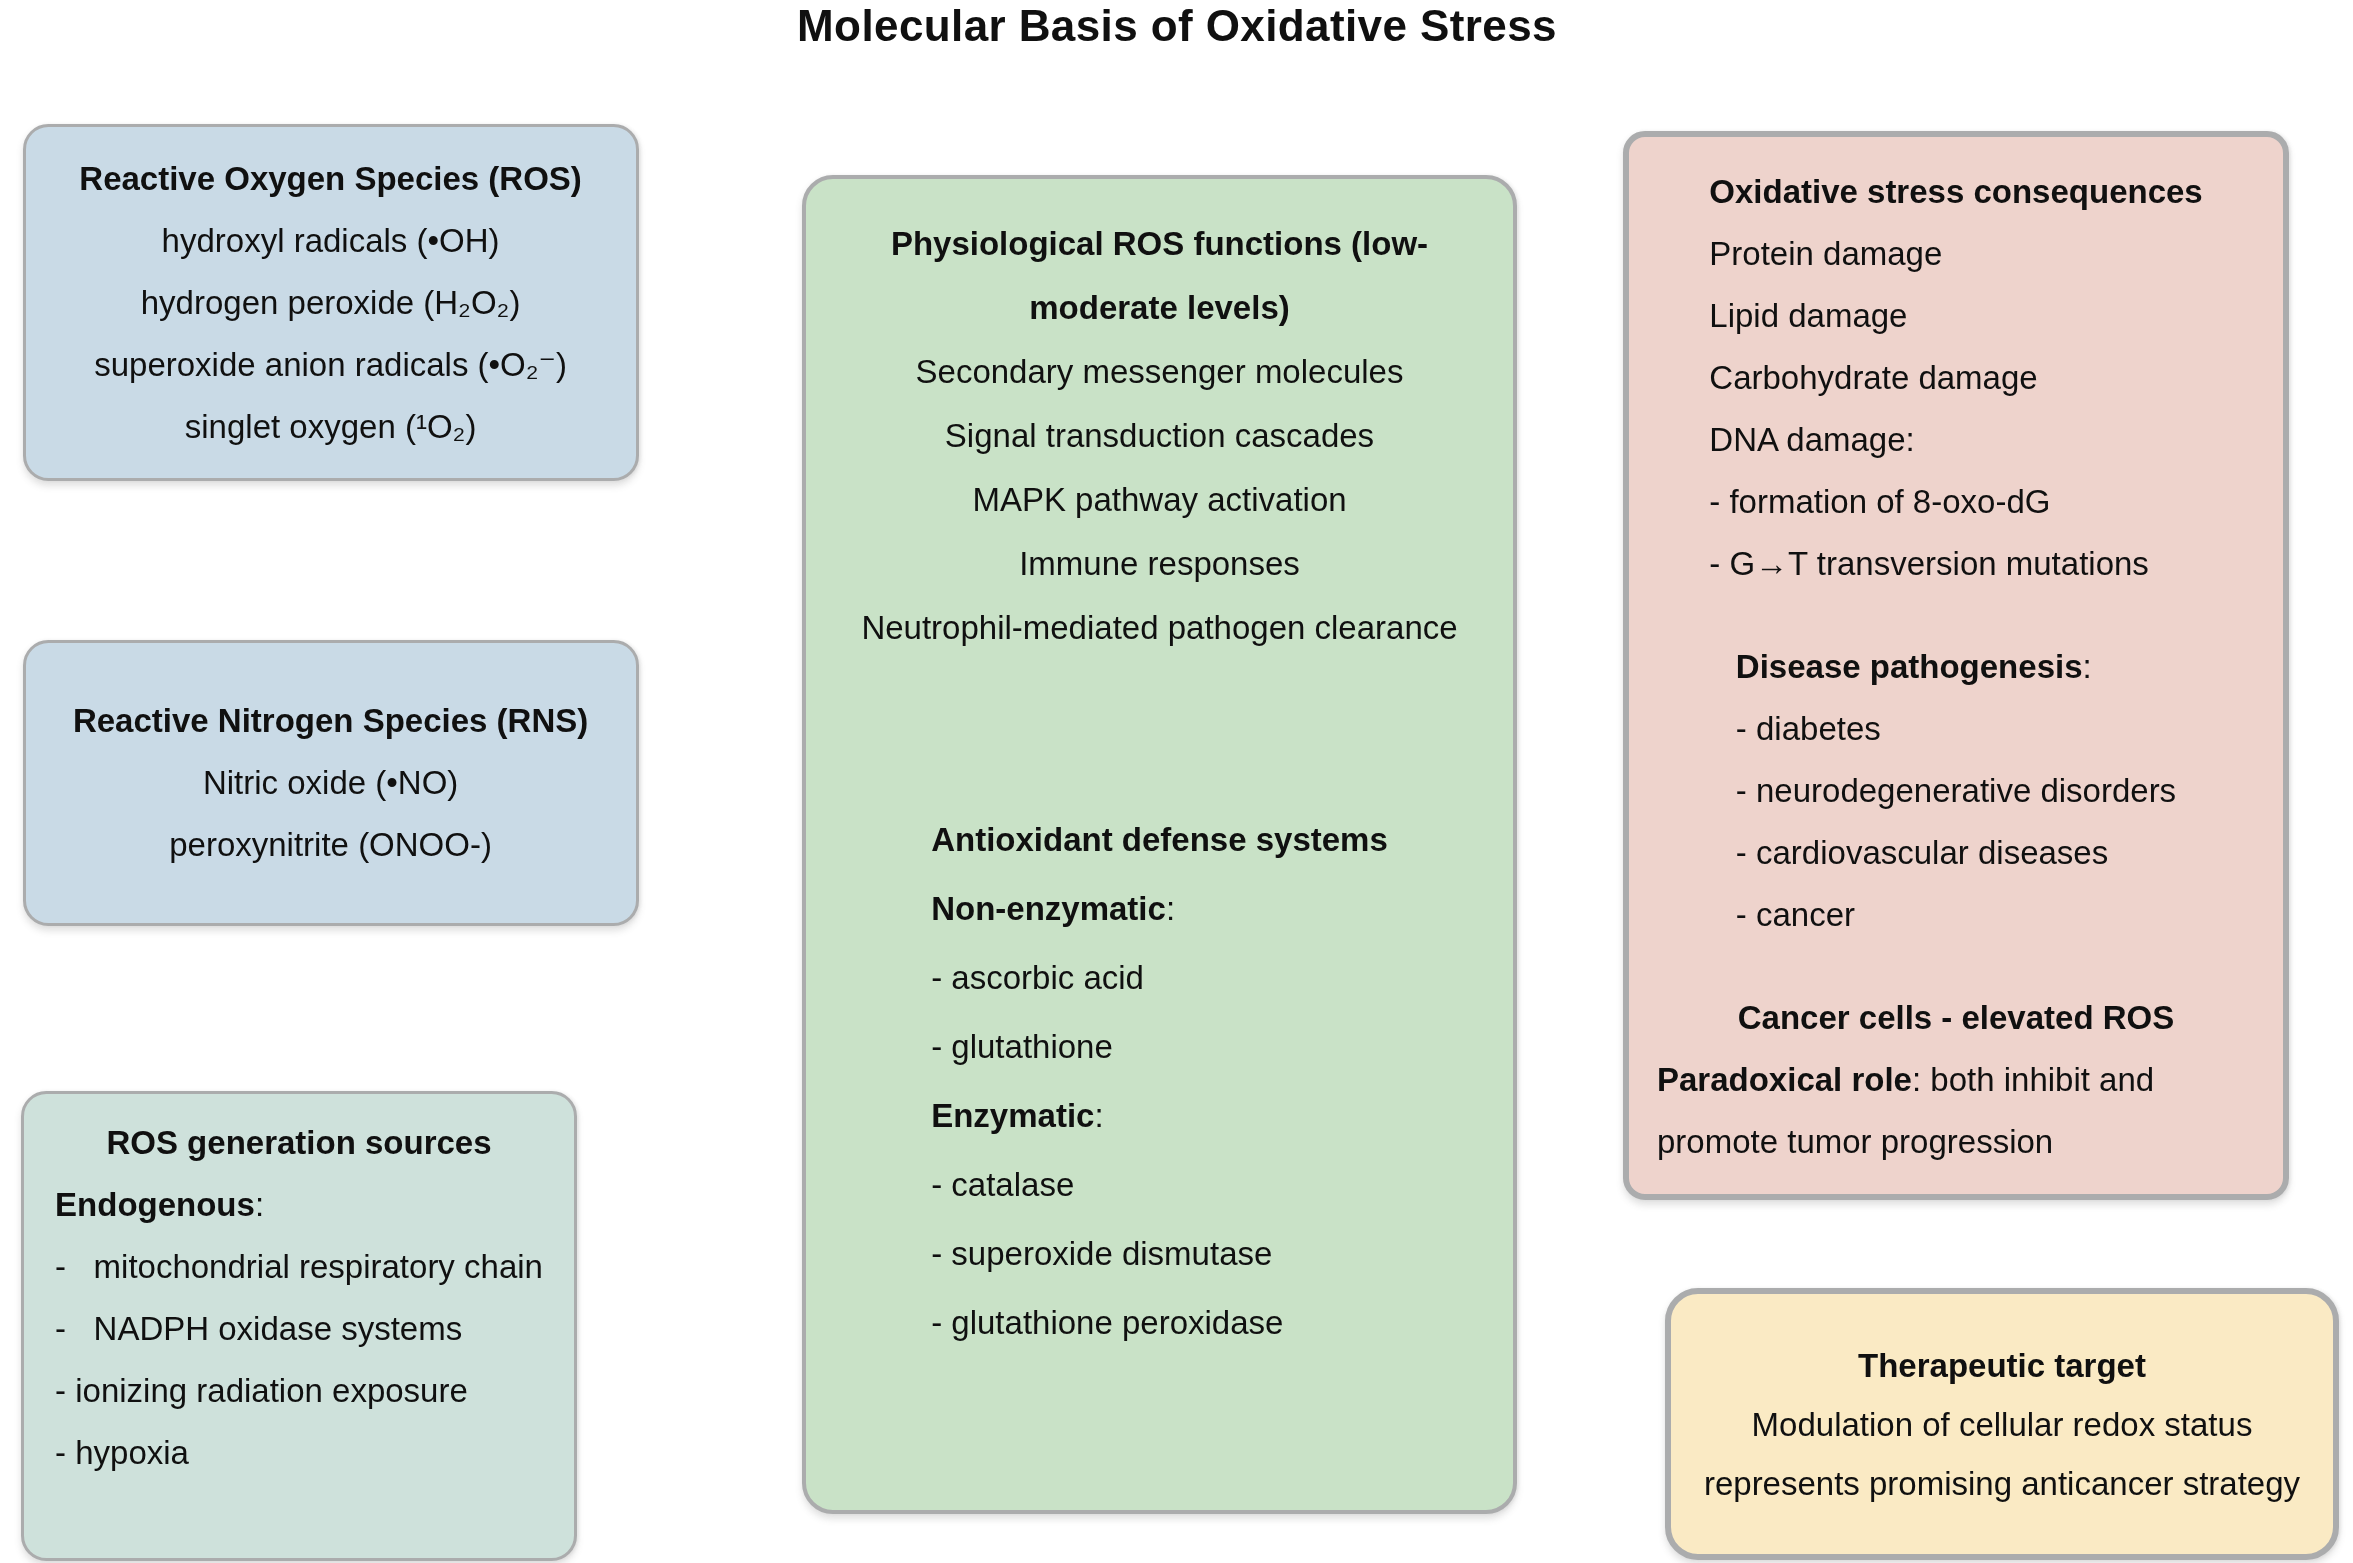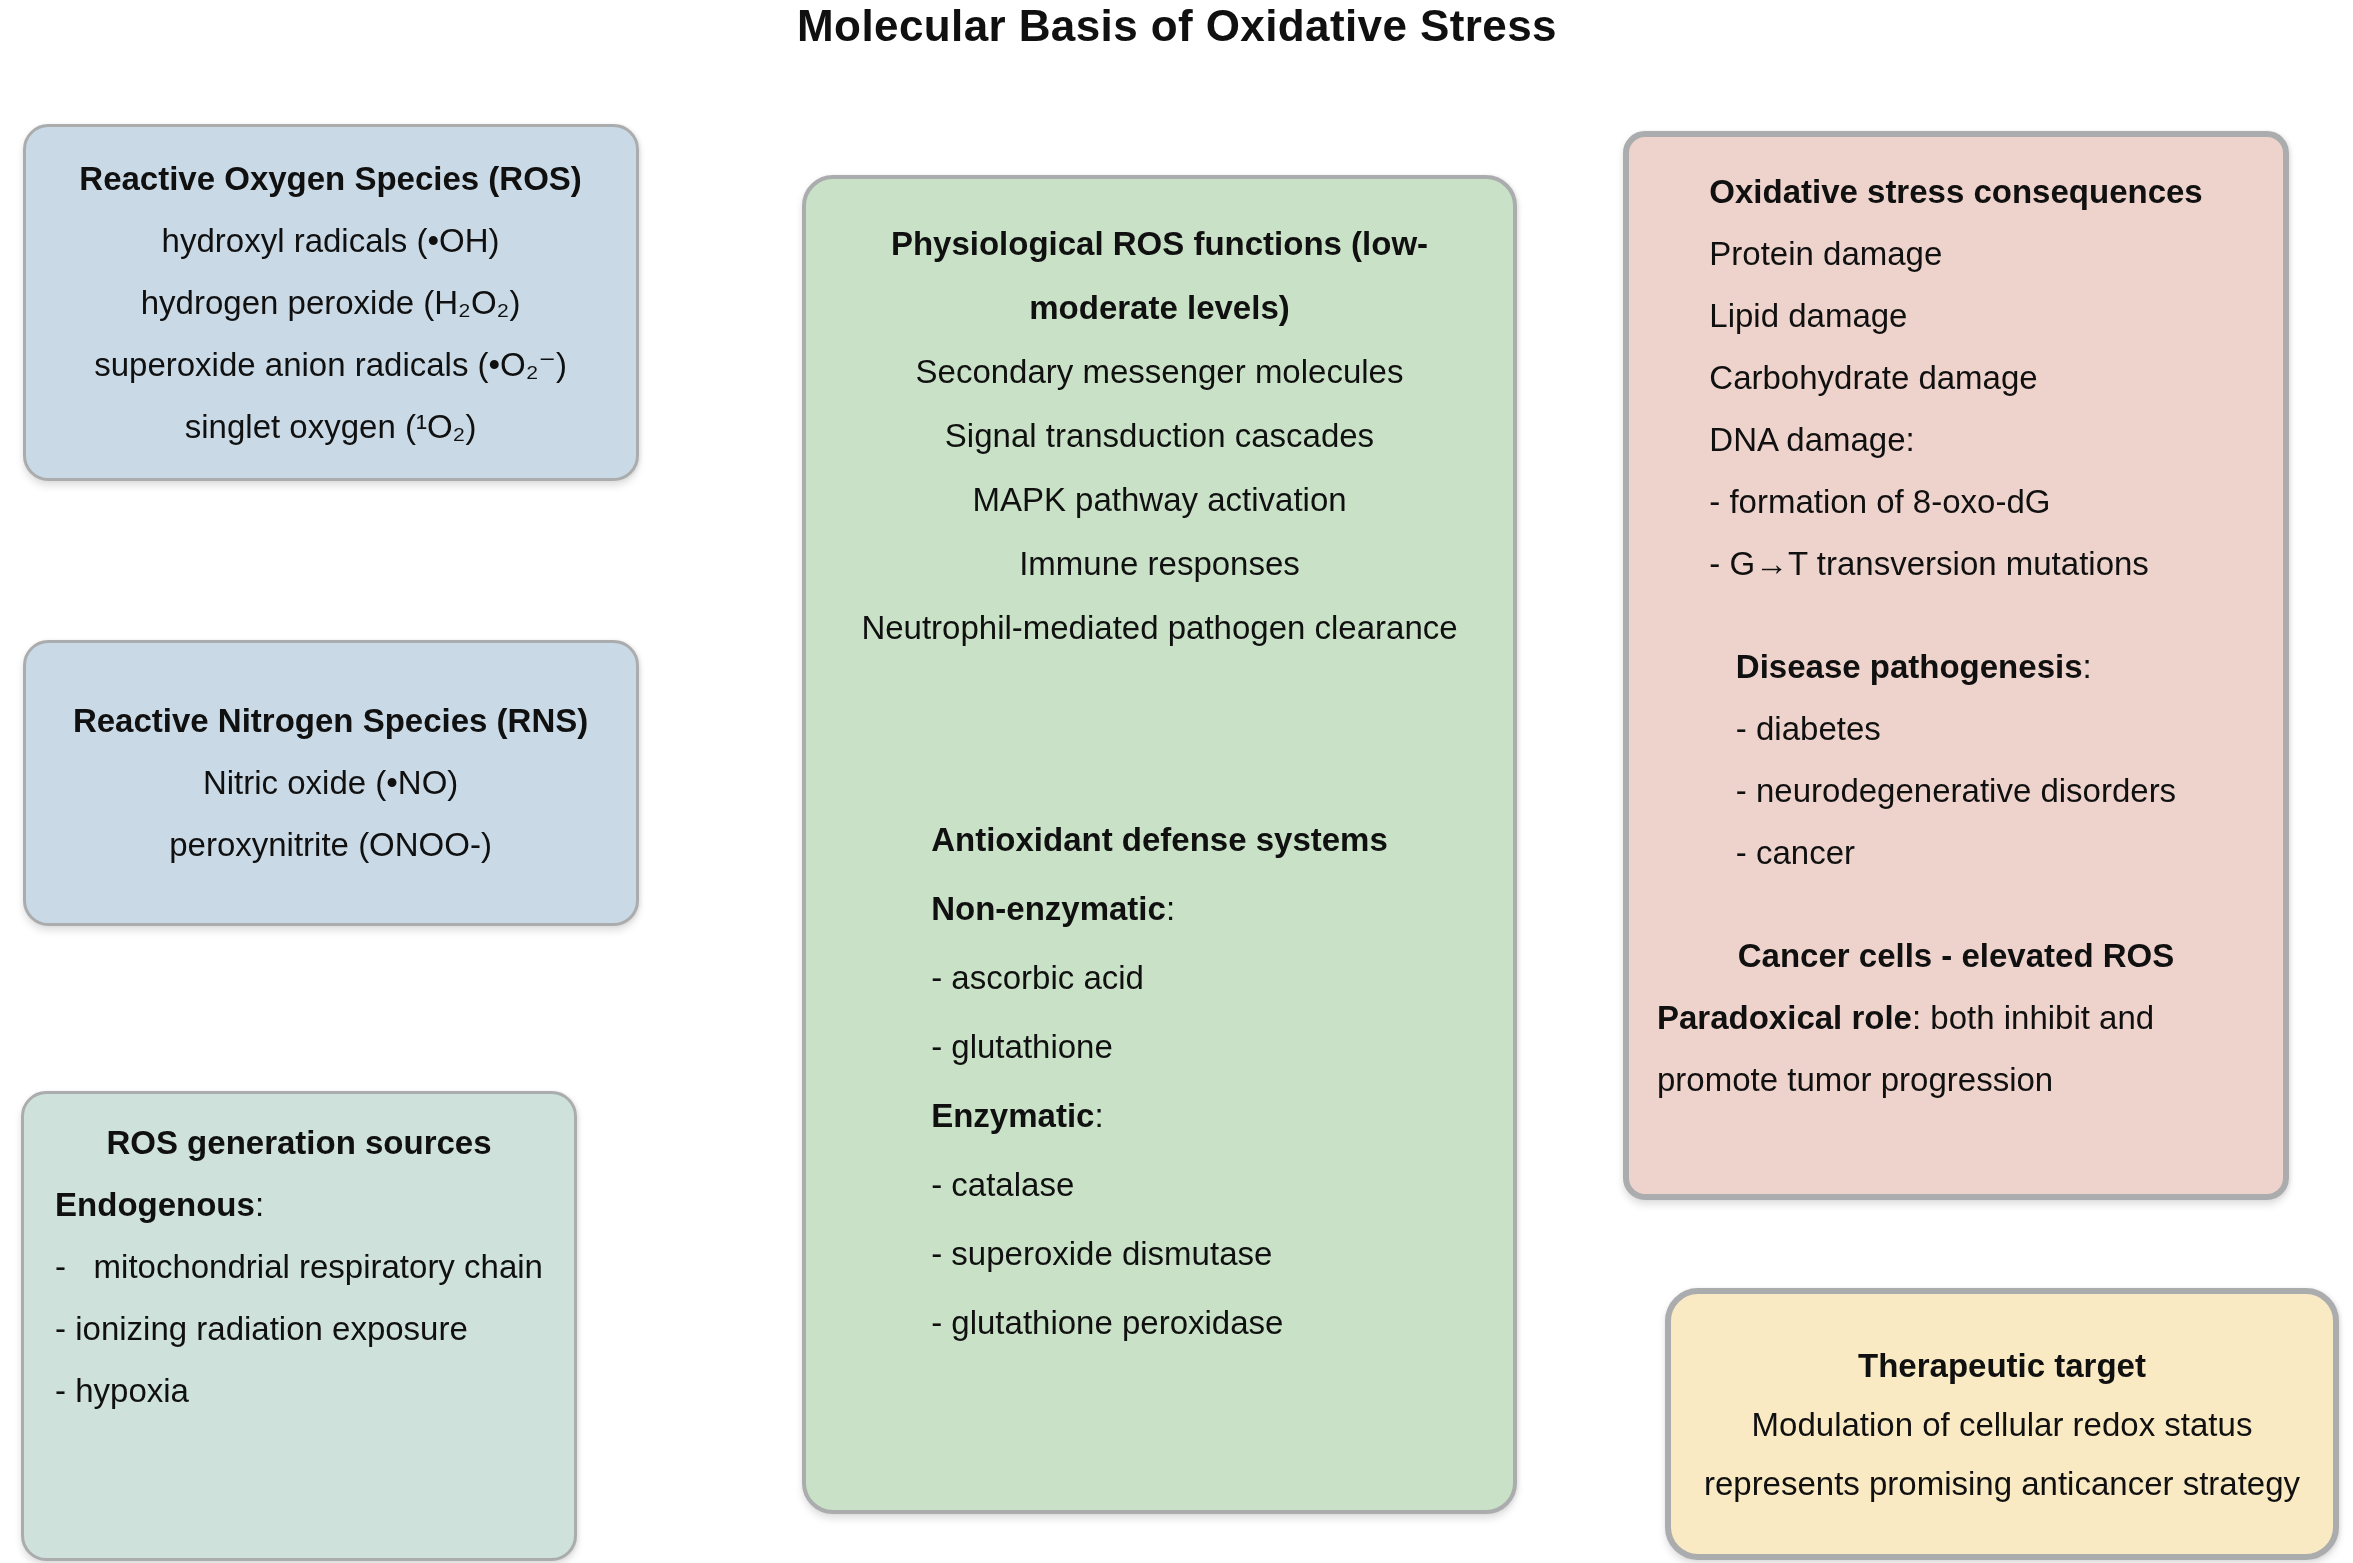--- a/index.html
+++ b/index.html
@@ -69,20 +69,21 @@
         <div class="line center"><span class="b">Reactive Nitrogen Species (RNS)</span></div>
         <div class="line center"><span>Nitric oxide (•NO)</span></div>
         <div class="line center"><span>peroxynitrite (ONOO-)</span></div>
       </div>
     </div>
   <div class="box" id="box-sources" style="background: rgb(206, 225, 219);">
       <div class="section">
         <div class="line center"><span class="b">ROS generation sources</span></div>
         <div class="line left"><span class="b">Endogenous</span><span>:</span></div>
         <div class="line left"><span>-&nbsp;&nbsp; mitochondrial respiratory chain</span></div>
+        <div class="line left"><span>-&nbsp;&nbsp; NADPH oxidase systems</span></div>
         <div class="line left"><span>- ionizing radiation exposure</span></div>
         <div class="line left"><span>- hypoxia</span></div>
       </div>
     </div>
   <div class="box" id="box-functions" style="background: rgb(201, 226, 199);">
       <div class="section">
         <div class="line center"><span class="b">Physiological ROS functions (low-moderate levels)</span></div>
         <div class="line center"><span>Secondary messenger molecules</span></div>
         <div class="line center"><span>Signal transduction cascades</span></div>
         <div class="line center"><span>MAPK pathway activation</span></div>
@@ -107,20 +108,21 @@
         <div class="line left"><span>Lipid damage</span></div>
         <div class="line left"><span>Carbohydrate damage</span></div>
         <div class="line left"><span>DNA damage:</span></div>
         <div class="line left"><span>- formation of 8-oxo-dG</span></div>
         <div class="line left"><span>- G→T transversion mutations</span></div>
       </div>
       <div class="section">
         <div class="line left"><span class="b">Disease pathogenesis</span><span>:</span></div>
         <div class="line left"><span>- diabetes</span></div>
         <div class="line left"><span>- neurodegenerative disorders</span></div>
+        <div class="line left"><span>- cardiovascular diseases</span></div>
         <div class="line left"><span>- cancer</span></div>
       </div>
       <div class="section">
         <div class="line center"><span class="b">Cancer cells - elevated ROS</span></div>
         <div class="line left"><span class="b">Paradoxical role</span><span>: both inhibit and promote tumor progression</span></div>
       </div>
     </div>
   <div class="box" id="box-therapeutic" style="background: rgb(250, 234, 196);">
       <div class="section">
         <div class="line center"><span class="b">Therapeutic target</span></div>

